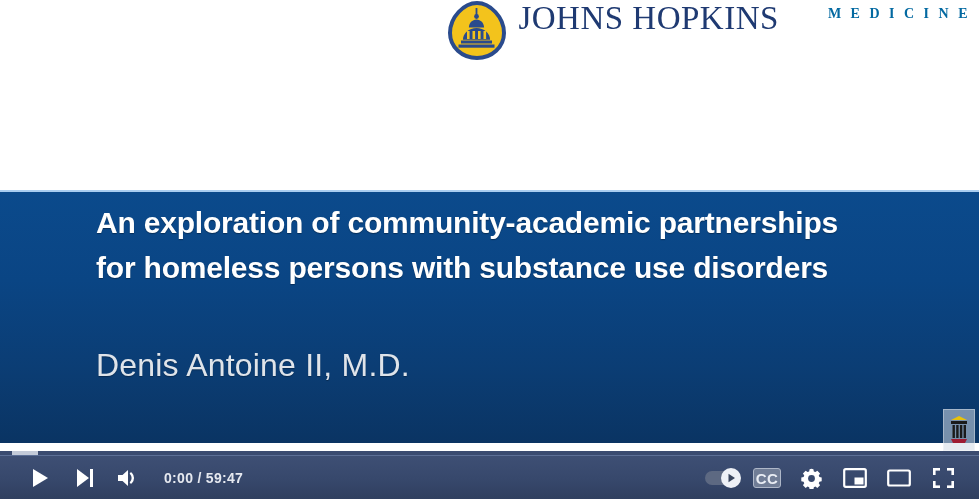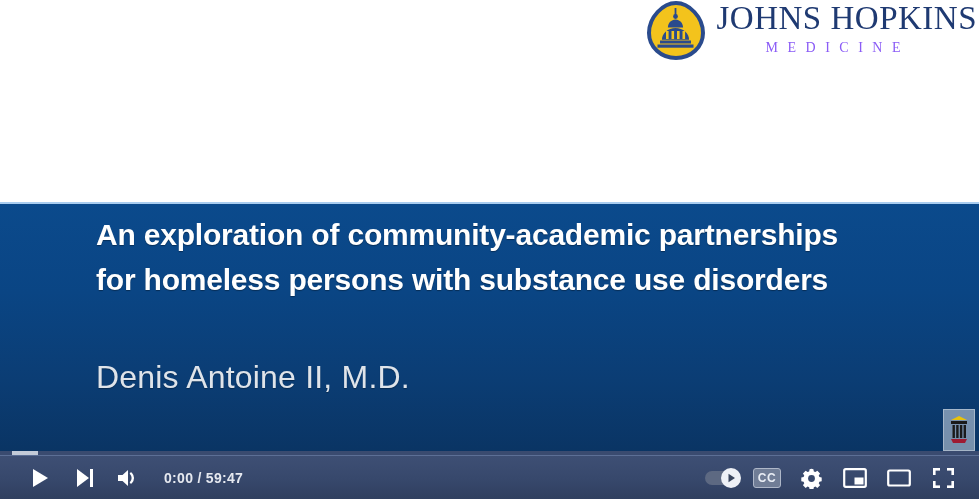--- a/index.html
+++ b/index.html
@@ -40,50 +40,50 @@
     align-items: flex-start;
   }
   .jhm-shield {
     width: 62px;
     height: 60px;
     margin-right: 10px;
     flex: none;
   }
   .jhm-words {
     display: flex;
-    flex-direction: column;
+    flex-direction: row;
     align-items: flex-start;
     padding-top: 0px;
   }
   .jhm-name {
     font-family: "Liberation Serif", serif;
     font-size: 33px;
     line-height: 34px;
     letter-spacing: 0.5px;
     color: #1f3a72;
     font-weight: 400;
     white-space: nowrap;
   }
   .jhm-sub {
     font-family: "Liberation Serif", serif;
     font-size: 14px;
     line-height: 16px;
     letter-spacing: 9.5px;
-    color: #8b5cf6;
-    font-weight: 400;
+    color: #0369a1;
+    font-weight: 700;
     margin-top: 5px;
     margin-left: 49px;
     white-space: nowrap;
   }
 
   
   .title-band {
     position: absolute;
     left: 0;
-    top: 202px;
+    top: 190px;
     width: 979px;
     height: 253px;
     background: linear-gradient(180deg, #0b4a8c 0%, #0a4584 35%, #0b3d74 70%, #0a3463 100%);
     border-top: 2px solid #a9cdf0;
     box-sizing: border-box;
   }
   .slide-title {
     position: absolute;
     left: 96px;
     top: 8px;
@@ -199,21 +199,21 @@
   .cc-box {
     width: 26px;
     height: 18px;
     border: 1px solid #aeb7c8;
     border-radius: 3px;
     background: #707d96;
     display: flex;
     align-items: center;
     justify-content: center;
     color: #e9edf4;
-    font-size: 12px;
+    font-size: 15px;
     font-weight: bold;
     letter-spacing: 0.5px;
     line-height: 1;
   }
 
   .toggle {
     position: relative;
     width: 36px;
     height: 16px;
   }

